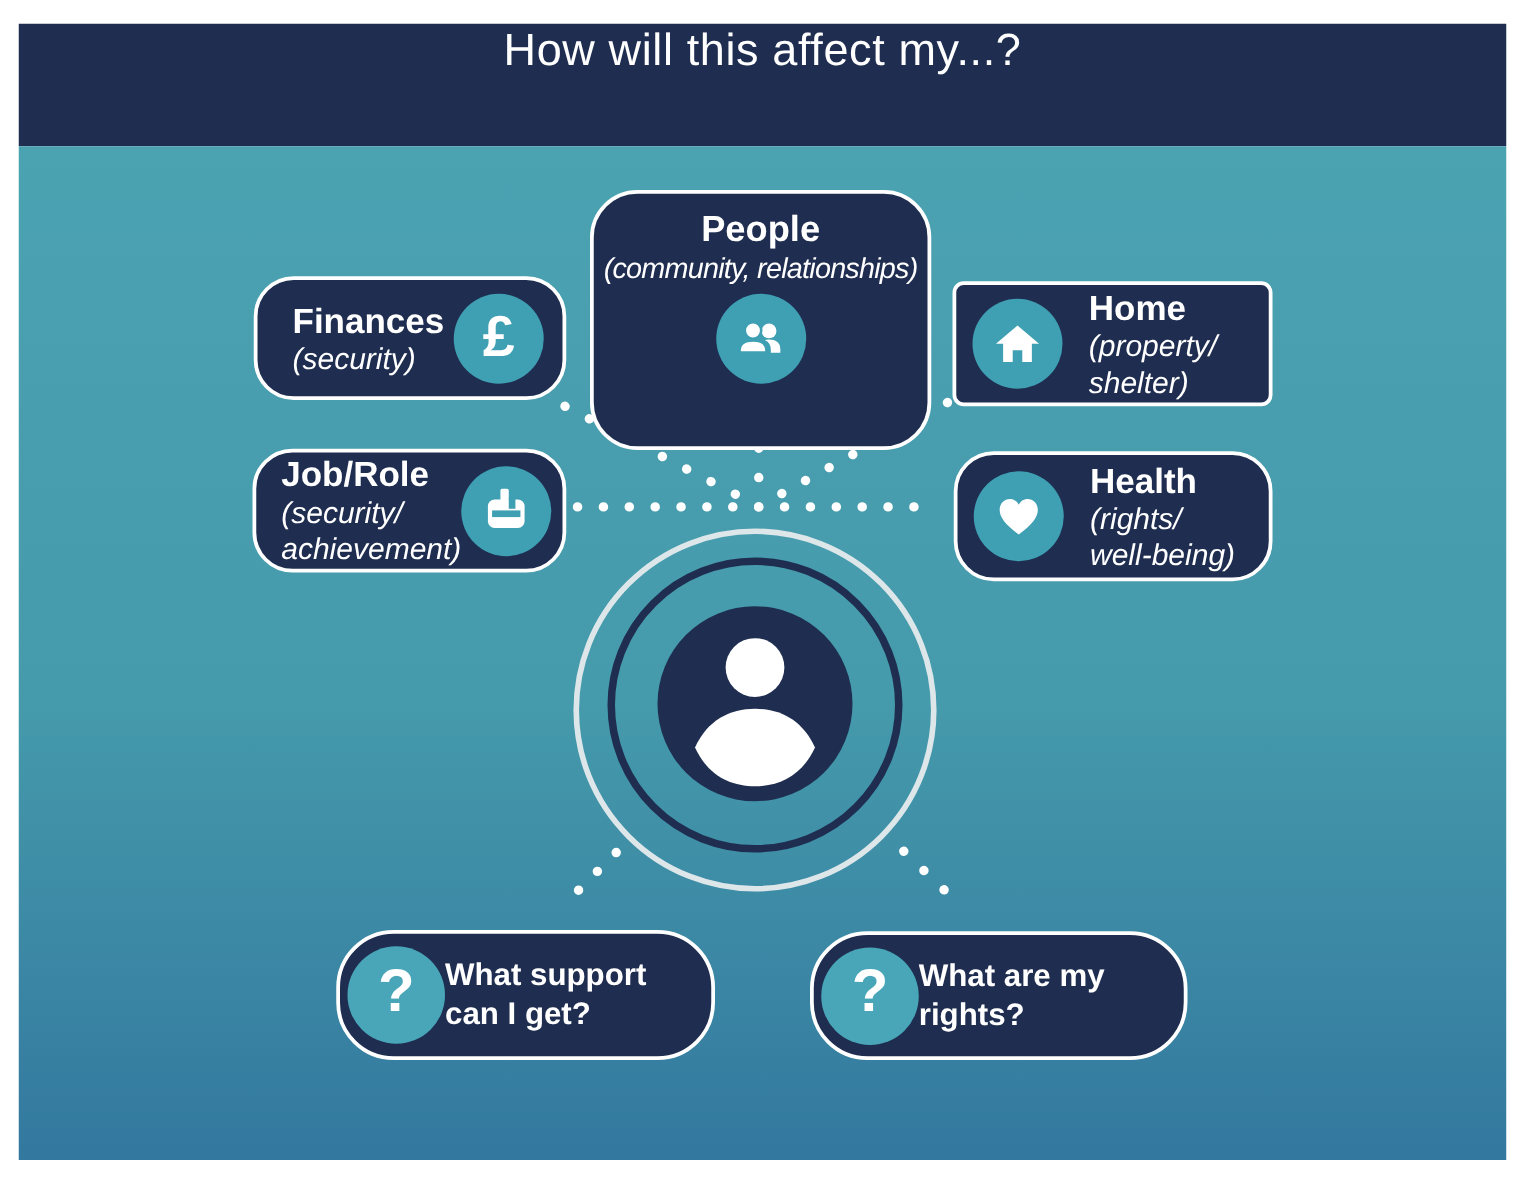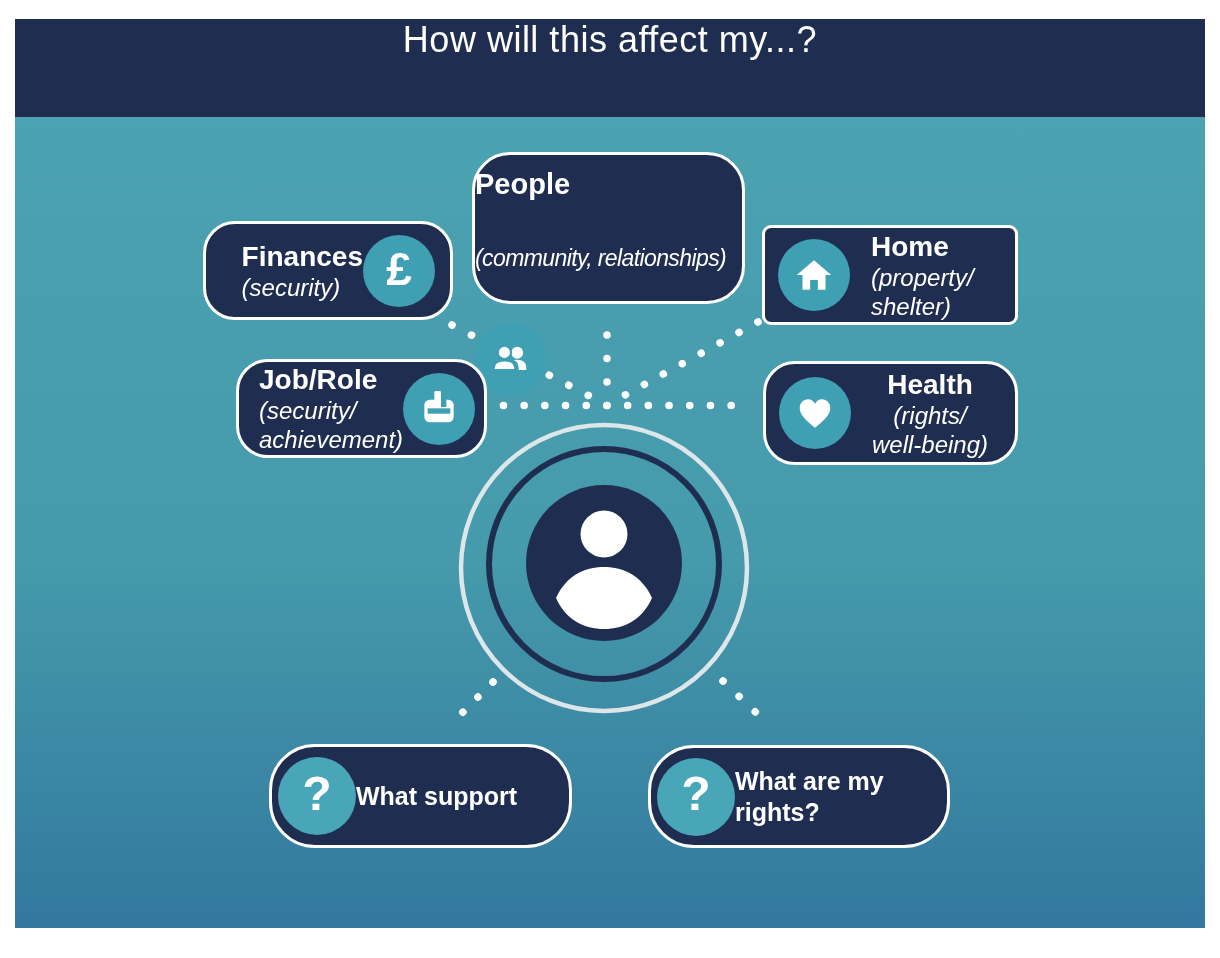--- a/index.html
+++ b/index.html
@@ -30,37 +30,37 @@
     display:flex; align-items:center; justify-content:center;
   }
   .c72 { width:72px; height:72px; }
   .c78 { width:78px; height:78px; background:#49A6B8; }
 
   .glyph { color:#ffffff; font-weight:700; }
   .pound-glyph { font-size:46px; line-height:1; padding-bottom:4px; }
   .q-glyph { font-size:48px; line-height:1; padding-bottom:5px; }
 
   
-  .box-people { left:457px; top:35px;  width:273px; height:152px; border-radius:38px;
-                display:flex; flex-direction:column; align-items:flex-start; padding-top:12px;gap:44px; }
+  .box-people { left:457px; top:35px;  width:273px; height:208px; border-radius:38px;
+                display:flex; flex-direction:column; align-items:center; padding-top:12px; }
   .box-people .box-title { font-size:29px; line-height:34px; }
   .sub-tight { font-size:23px; letter-spacing:-0.6px; white-space:nowrap; line-height:27px; }
   .box-people .icon-circle { margin-top:7px; }
 
   .box-finances { left:188px; top:104px; width:250px; height:99px; border-radius:32px;
-                  display:flex; align-items:center; justify-content:flex-end;
+                  display:flex; align-items:center; justify-content:space-between;
                   padding:0 15px 0 28px; }
   .box-home { left:747px; top:108px; width:256px; height:100px; border-radius:9px;
               display:flex; align-items:center; padding-left:13px; }
   .box-home .text-col { margin-left:21px; }
   .box-jobrole { left:187px; top:242px; width:251px; height:99px; border-radius:32px;
                  display:flex; align-items:center; justify-content:space-between;
-                 padding:0 13px 0 20px;margin-left:34px; }
+                 padding:0 13px 0 20px; }
   .box-health { left:748px; top:244px; width:255px; height:104px; border-radius:32px;
-                display:flex; align-items:center; padding-left:13px;text-align:center; }
+                display:flex; align-items:center; padding-left:13px; }
   .box-health .text-col { margin-left:21px; }
 
   .box-q { border-radius:46px; display:flex; align-items:center; padding-left:6px; }
   .box-support { left:254px; top:627px; width:303px; height:104px; }
   .box-rights  { left:633px; top:628px; width:302px; height:103px; }
   .q-text { font-weight:700; font-size:25px; line-height:31px; }
 </style>
 </head>
 <body>
 
@@ -158,20 +158,21 @@
         <div class="box-sub">well-being)</div>
       </div>
     </div>
 
     <div class="box box-q box-support">
       <div class="icon-circle c78">
         <span class="glyph q-glyph">?</span>
       </div>
       <div class="q-text">
         <div>What support</div>
+        <div>can I get?</div>
       </div>
     </div>
 
     <div class="box box-q box-rights">
       <div class="icon-circle c78">
         <span class="glyph q-glyph">?</span>
       </div>
       <div class="q-text">
         <div>What are my</div>
         <div>rights?</div>

